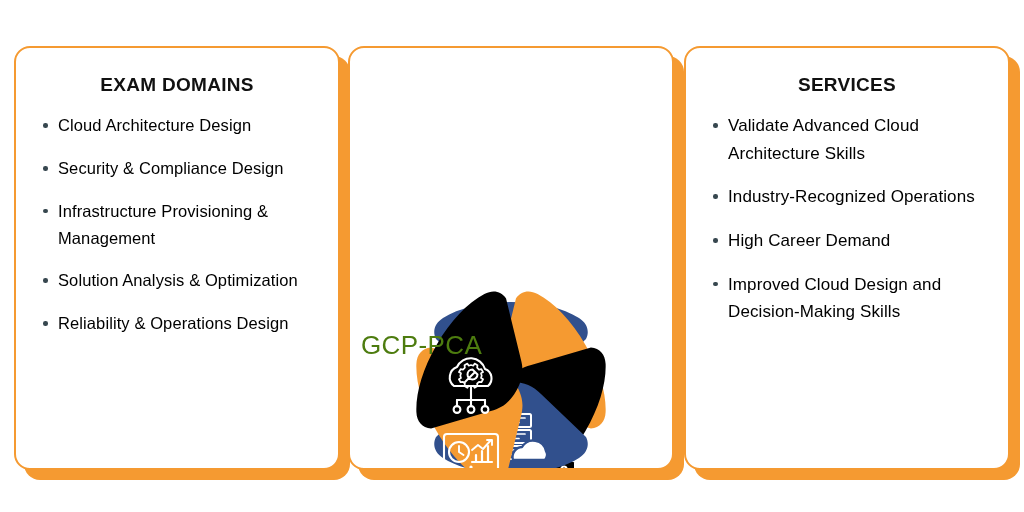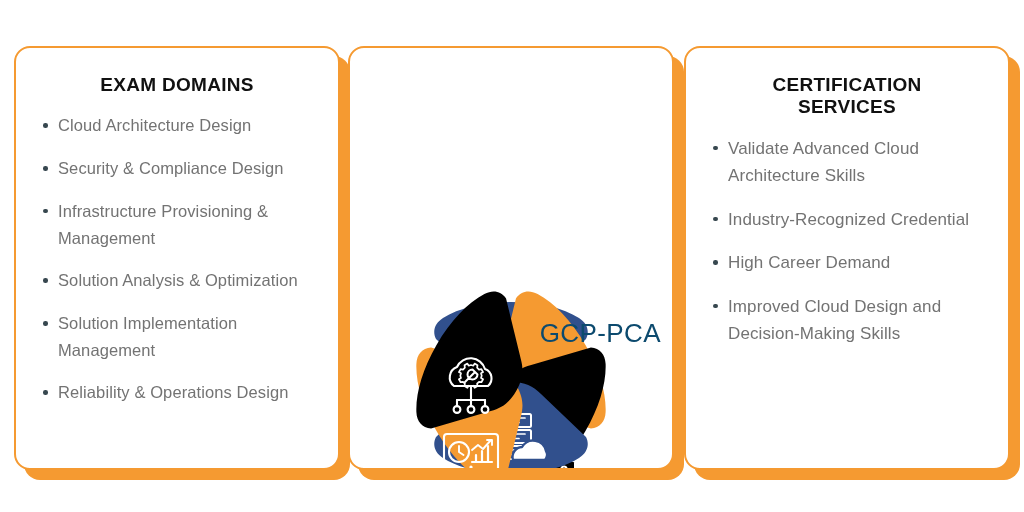--- a/index.html
+++ b/index.html
@@ -47,21 +47,21 @@
   ul.bullets{
     list-style:none;
     margin:0;padding:0;
   }
   ul.bullets li{
     position:relative;
     padding-left:20px;
     margin:16px 0 2px 0;
     font-size:16.5px;
     line-height:1.62;
-    color:#737373;
+    color:#000000;
     letter-spacing:.1px;
   }
   ul.bullets li::before{
     content:"";
     position:absolute;left:5px;top:11px;
     width:4.5px;height:4.5px;border-radius:50%;
     background:#37474F;
   }
   .card.right ul.bullets li{font-size:17px;}
   .card.left  ul.bullets{margin-top:2px;}
@@ -70,43 +70,42 @@
   
   .wheel{
     position:absolute;
     left:50%;top:210px;
     transform:translateX(-50%);
     width:300px;height:260px;
   }
   .wheel svg{display:block;width:300px;height:260px;overflow:visible;}
   .center-label{
     position:absolute;
-    left:0;right:0;top:60px;
-    text-align:right;
+    left:0;right:0;top:72px;
+    text-align:left;
     font-size:26px;
-    color:#0c4a6e;
+    color:#4d7c0f;
     letter-spacing:.4px;
     pointer-events:none;
   }
 </style>
 </head>
 <body style="background: rgb(255, 255, 255);">
 
 <div class="stage">
 
   <div class="card-wrap left">
     <div class="card-shadow"></div>
     <div class="card left">
       <div class="card-title">EXAM DOMAINS</div>
       <ul class="bullets">
         <li>Cloud Architecture Design</li>
         <li>Security &amp; Compliance Design</li>
         <li>Infrastructure Provisioning &amp; Management</li>
         <li>Solution Analysis &amp; Optimization</li>
-        <li>Solution Implementation Management</li>
         <li>Reliability &amp; Operations Design</li>
       </ul>
     </div>
   </div>
 
   <div class="card-wrap mid">
     <div class="card-shadow"></div>
     <div class="card mid">
 
       <div class="wheel">
@@ -270,25 +269,24 @@
 
         <div class="center-label">GCP-PCA</div>
       </div>
     </div>
   </div>
 
   <div class="card-wrap right">
     <div class="card-shadow"></div>
     <div class="card right">
       <div class="card-title">
-        <div>CERTIFICATION</div>
         <div>SERVICES</div>
       </div>
       <ul class="bullets">
         <li>Validate Advanced Cloud Architecture Skills</li>
-        <li>Industry-Recognized Credential</li>
+        <li>Industry-Recognized Operations</li>
         <li>High Career Demand</li>
         <li>Improved Cloud Design and Decision-Making Skills</li>
       </ul>
     </div>
   </div>
 
 </div>
 
 </body></html>

